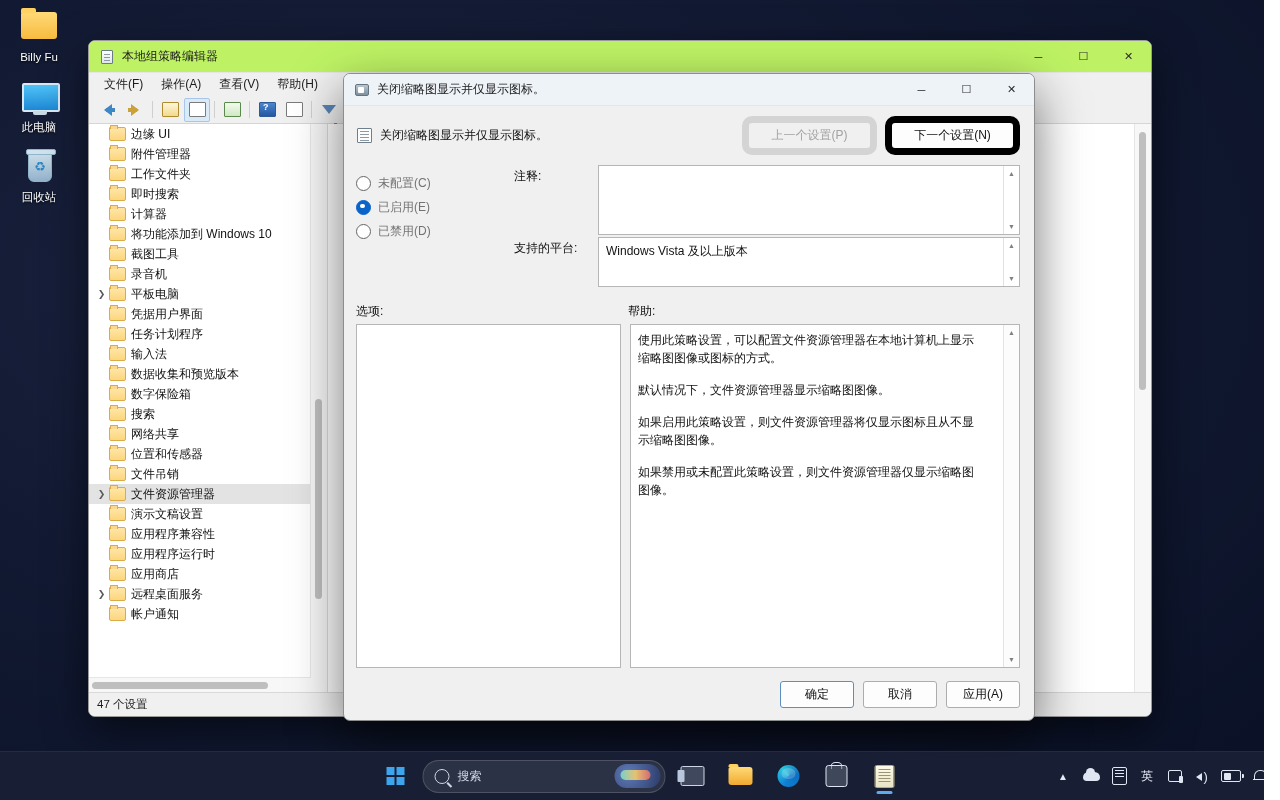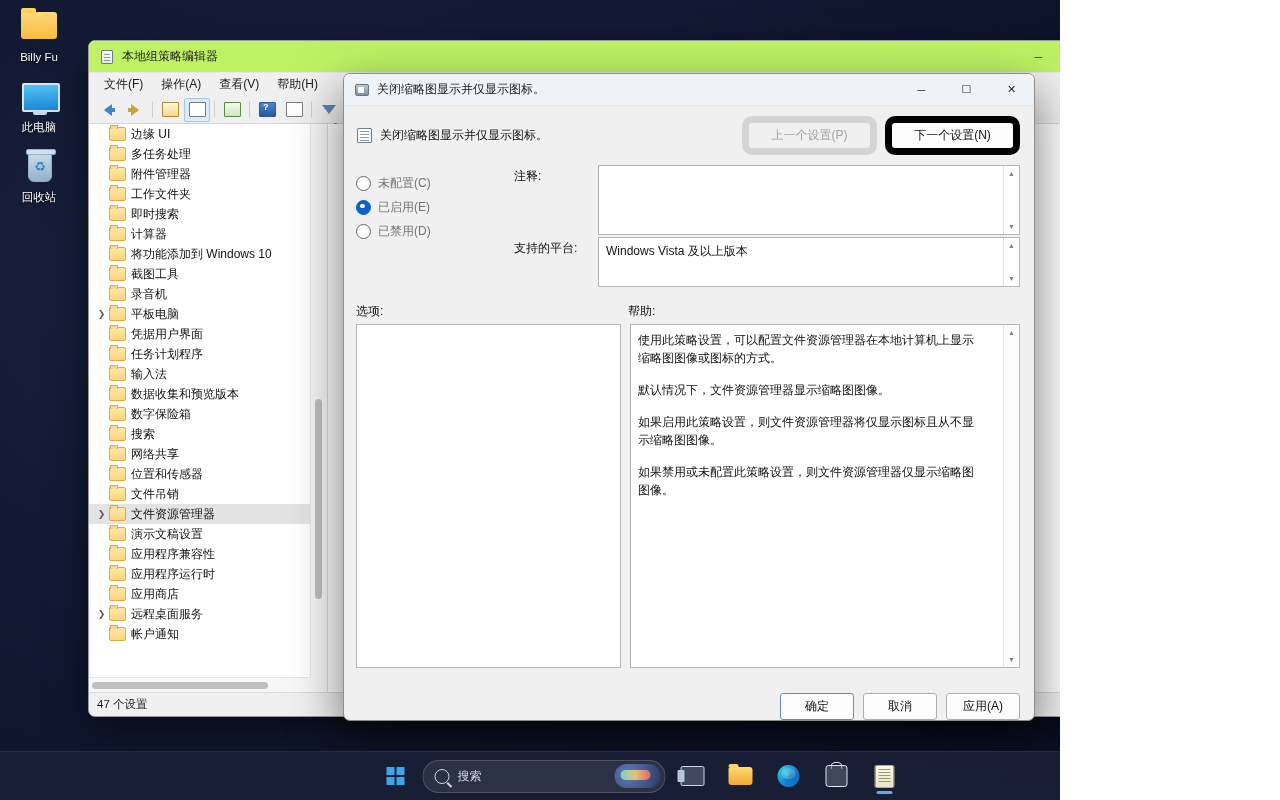--- a/index.html
+++ b/index.html
@@ -3,21 +3,21 @@
 <meta charset="utf-8">
 <style>
   html, body {
     margin: 0; padding: 0;
     width: 1280px; height: 800px;
     overflow: hidden;
     font-family: "Liberation Sans", "DejaVu Sans", sans-serif;
   }
   #desktop {
     position: relative;
-    width: 1060px; height: 800px;
+    width: 1264px; height: 800px;
     background: radial-gradient(ellipse at 30% 35%, #1b2340 0%, #121a33 45%, #0a1126 100%);
     overflow: hidden;
   }
 
   
   .desk-icons { position: absolute; top: 8px; left: 0; width: 78px; }
   .desk-icon {
     width: 78px; margin-bottom: 14px;
     display: flex; flex-direction: column; align-items: center;
     cursor: default;
@@ -261,21 +261,21 @@
     position:absolute; right:0; top:0; bottom:0; width:15px; background:#fcfcfc;
     border-left:1px solid #e4e4e4;
   }
   .paneScroll .arr {
     position:absolute; left:0; right:0; height:15px; display:flex; align-items:center;
     justify-content:center; font-size:7px; color:#808080;
   }
   .paneScroll .arr.up{top:0;} .paneScroll .arr.dn{bottom:0;}
 
   .dlg-footer {
-    height:52px; display:flex; align-items:flex-end; justify-content:flex-end;
+    height:52px; display:flex; align-items:center; justify-content:flex-end;
     gap:9px; padding-right:14px;
   }
   .dbtn {
     width:72px; height:25px; font-size:12px; color:#111;
     background:#fdfdfd; border:1px solid #adadad; border-radius:3px;
     display:flex; align-items:center; justify-content:center;
   }
   .dbtn.def { border:1.6px solid #5b8fbf; box-shadow: inset 0 0 0 1px #fff; }
 
   
@@ -427,25 +427,20 @@
       <div class="tree-pane">
         <div class="tree-scroll" id="tree-list">
             <div class="tnode">
               <span class="chev"></span>
               <span class="fold"></span>
               <span class="lbl">边缘 UI</span>
             </div>
             <div class="tnode">
               <span class="chev"></span>
               <span class="fold"></span>
-              <span class="lbl">多任务处理</span>
-            </div>
-            <div class="tnode">
-              <span class="chev"></span>
-              <span class="fold"></span>
               <span class="lbl">附件管理器</span>
             </div>
             <div class="tnode">
               <span class="chev"></span>
               <span class="fold"></span>
               <span class="lbl">工作文件夹</span>
             </div>
             <div class="tnode">
               <span class="chev"></span>
               <span class="fold"></span>

